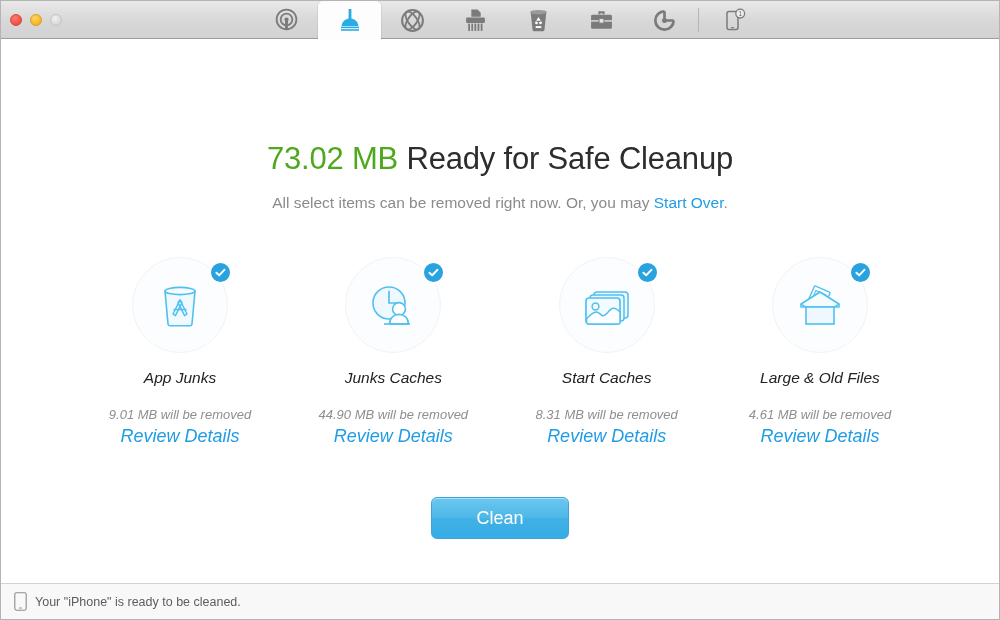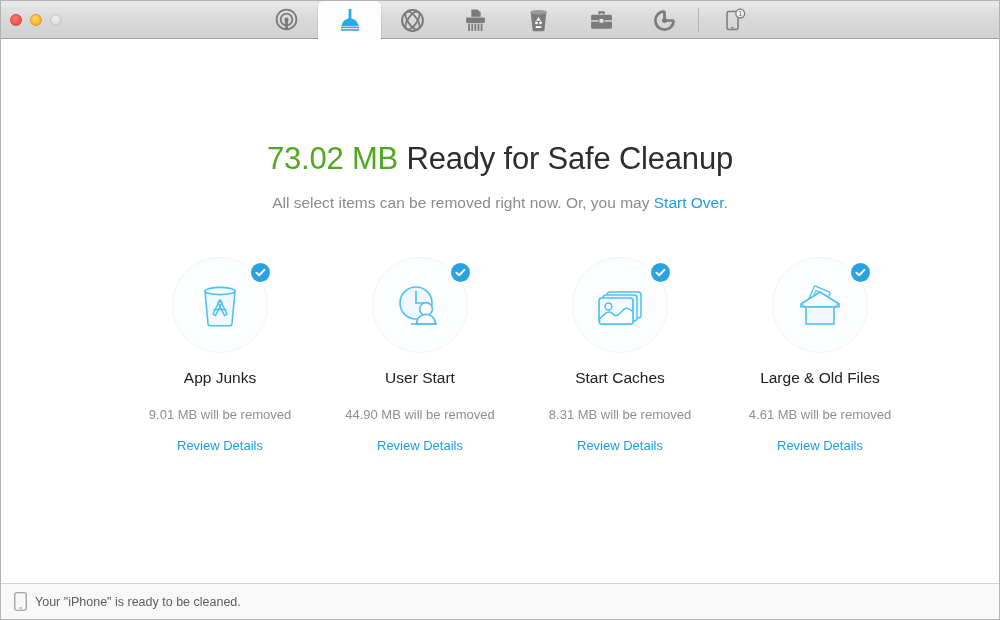--- a/index.html
+++ b/index.html
@@ -130,23 +130,24 @@
   .subline .link {
     color: #1f9ce4;
     cursor: pointer;
   }
 
   
   .cards {
     margin-top: 45px;
     display: flex;
     width: 860px;
-    justify-content: flex-end;
+    justify-content: space-between;
     padding: 0 10px;
     box-sizing: border-box;
+    font-style: italic;
   }
   .card {
     width: 200px;
     display: flex;
     flex-direction: column;
     align-items: center;
   }
   .circle-wrap {
     position: relative;
     width: 96px;
@@ -182,22 +183,22 @@
     font-size: 15.5px;
     color: #212121;
   }
   .card-size {
     margin-top: 20px;
     font-size: 13px;
     color: #8f8f8f;
     white-space: nowrap;
   }
   .card-link {
-    margin-top: 16px;
-    font-size: 13px;
+    margin-top: 4px;
+    font-size: 18px;
     color: #1f9ce4;
     cursor: pointer;
   }
 
   
   .clean-button {
     margin-top: 50px;
     width: 138px;
     height: 42px;
     border-radius: 6px;
@@ -390,21 +391,21 @@
               <path d="M25.6 48 c0 -6 4.2 -9.6 9.4 -9.6 c5.2 0 9.4 3.6 9.4 9.6 Z" fill="#ffffff" stroke="#4fc0f0" stroke-width="1.6"></path>
               <path d="M20 48 H46" fill="none" stroke="#4fc0f0" stroke-width="1.6"></path>
             </svg>
           </div>
           <div class="check-badge">
             <svg width="13" height="13" viewBox="0 0 14 14">
               <path d="M2.6 7.2 L5.6 10 L11.2 4.1" fill="none" stroke="#ffffff" stroke-width="2.1" stroke-linecap="round" stroke-linejoin="round"></path>
             </svg>
           </div>
         </div>
-        <div class="card-title">User Start</div>
+        <div class="card-title">Junks Caches</div>
         <div class="card-size">44.90 MB will be removed</div>
         <div class="card-link">Review Details</div>
       </div>
 
       <div class="card">
         <div class="circle-wrap">
           <div class="circle">
             <svg width="58" height="58" viewBox="0 0 58 58">
               <rect x="16" y="16" width="34" height="26" rx="3" fill="#eef8fe" stroke="#4fc0f0" stroke-width="1.5"></rect>
               <rect x="12" y="19" width="34" height="26" rx="3" fill="#eef8fe" stroke="#4fc0f0" stroke-width="1.5"></rect>
@@ -441,20 +442,21 @@
             </svg>
           </div>
         </div>
         <div class="card-title">Large &amp; Old Files</div>
         <div class="card-size">4.61 MB will be removed</div>
         <div class="card-link">Review Details</div>
       </div>
 
     </div>
 
+    <div class="clean-button">Clean</div>
 
   </div>
 
   <div class="statusbar">
     <span class="phone-ico">
       <svg width="13" height="19" viewBox="0 0 13 19">
         <rect x="0.8" y="0.8" width="11.4" height="17.4" rx="1.6" fill="none" stroke="#8c8c8c" stroke-width="1.1"></rect>
         <rect x="5" y="15.4" width="3" height="1.1" rx="0.55" fill="#8c8c8c"></rect>
       </svg>
     </span>

